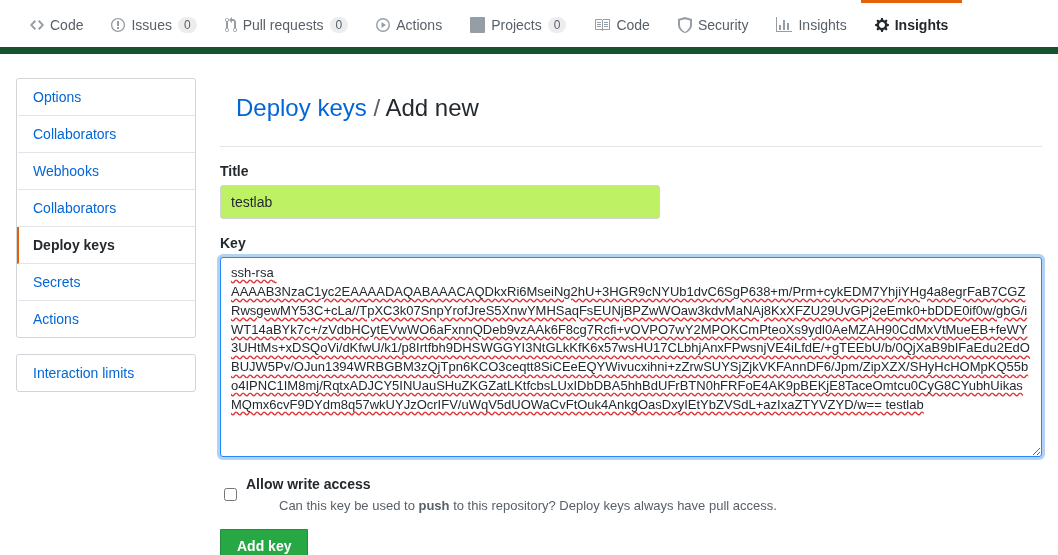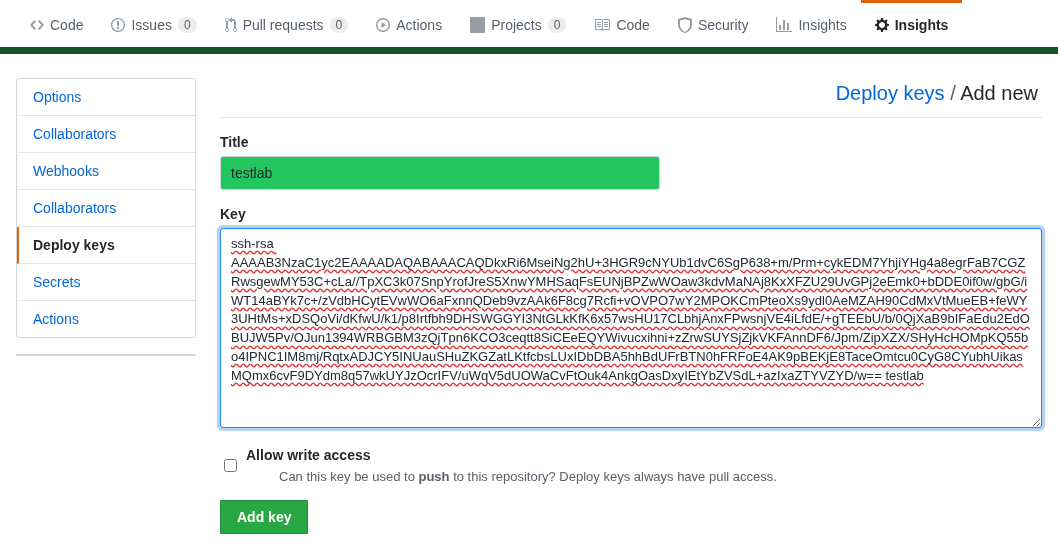--- a/index.html
+++ b/index.html
@@ -16,27 +16,27 @@
   .sidebar { width: 180px; flex-shrink: 0; }
   .menu { border: 1px solid #d1d5da; border-radius: 3px; margin-bottom: 16px; }
   .menu-item { display: block; padding: 10px 14px; border-bottom: 1px solid #e1e4e8; color: #0366d6; cursor: pointer; border-left: 2px solid transparent; }
   .menu-item:last-child { border-bottom: none; }
   .menu-item.active { color: #24292e; font-weight: 600; border-left: 2px solid #e36209; cursor: default; }
   .menu-header { padding: 10px 14px; font-weight: 600; color: #24292e; border-bottom: 1px solid #e1e4e8; }
   .menu-header:last-child { border-bottom: none; }
   
   .main { flex: 1; min-width: 0; }
   .subhead { border-bottom: 1px solid #e1e4e8; padding-bottom: 8px; margin-bottom: 16px; }
-  .subhead h2 { font-size: 20px; font-weight: 400; margin: 4px; text-align: right; }
+  .subhead h2 { font-size: 24px; font-weight: 400; margin: 16px; }
   .subhead .crumb { color: #0366d6; }
   .subhead .sep { color: #586069; }
   
   .form-group { margin-bottom: 16px; }
   .form-group label, .form-group .lbl { font-weight: 600; display: block; margin-bottom: 6px; }
-  .form-control { width: 440px; max-width: 100%; padding: 6px 10px; font-size: 14px; line-height: 20px; border: 1px solid #d1d5da; border-radius: 3px; background: #22c55e; color: #24292e; }
+  .form-control { width: 440px; max-width: 100%; padding: 6px 10px; font-size: 14px; line-height: 20px; border: 1px solid #d1d5da; border-radius: 3px; background: #bef264; color: #24292e; }
   textarea.form-control.key { width: 100%; min-height: 200px; resize: vertical; font-family: inherit; font-size: 13px; line-height: 1.45; text-decoration-line: underline; text-decoration-style: wavy; text-decoration-color: #e03030; text-underline-offset: 2px; border-color: #2188ff; box-shadow: 0 0 0 3px rgba(3,102,214,0.3); background: #fff; }
   
   .checkbox-row { display: flex; align-items: center; gap: 6px; }
   .checkbox-row .desc { color: #586069; font-weight: normal; display: block; margin-top: 2px; font-size: 13px; margin-left: 33px; }
   
   .btn-primary { background: #28a745; color: #fff; border: 1px solid rgba(27,31,35,0.2); padding: 8px 16px; font-size: 14px; font-weight: 600; border-radius: 1px; cursor: pointer; }
 </style>
 </head>
 <body>
 
@@ -105,20 +105,21 @@
     <nav class="menu">
       <a class="menu-item"><span>Options</span></a>
       <a class="menu-item"><span>Collaborators</span></a>
       <a class="menu-item"><span>Webhooks</span></a>
       <a class="menu-item"><span>Collaborators</span></a>
       <a class="menu-item active"><span>Deploy keys</span></a>
       <a class="menu-item"><span>Secrets</span></a>
       <a class="menu-item"><span>Actions</span></a>
     </nav>
     <nav class="menu">
+      <a class="menu-item"><span>Interaction limits</span></a>
     </nav>
   </aside>
 
   <main class="main">
     <div class="subhead">
       <h2>
         <span class="crumb">Deploy keys</span>
         <span class="sep">/</span>
         <span>Add new</span>
       </h2>

